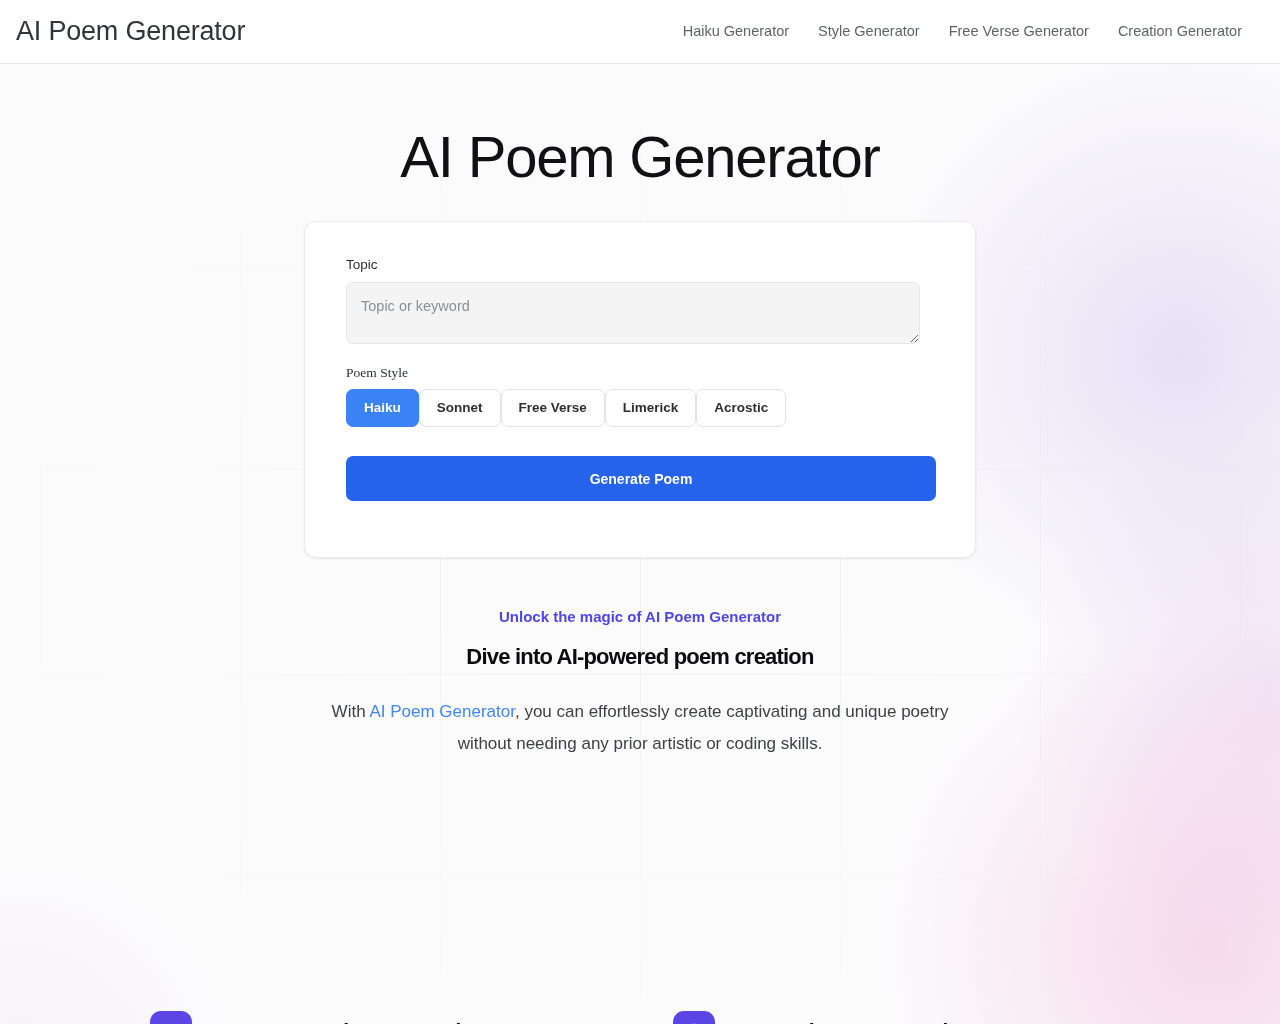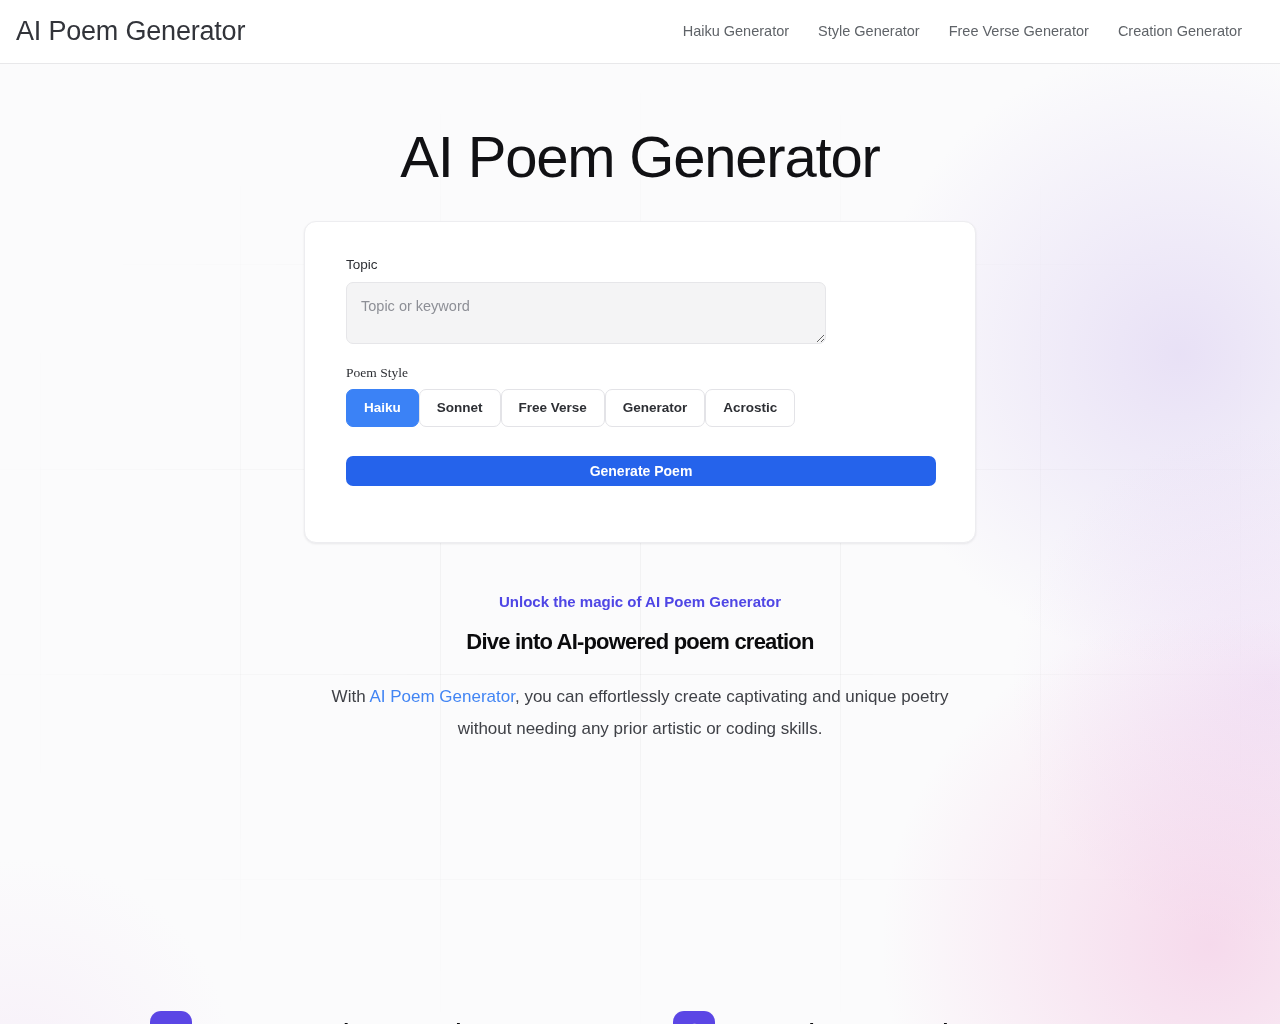--- a/index.html
+++ b/index.html
@@ -128,21 +128,21 @@
 
   .field-label {
     font-size: 13.5px;
     color: #2d2f34;
     line-height: 1;
     margin-bottom: 10px;
   }
 
   .topic-input {
     display: block;
-    width: 480px;
+    width: 574px;
     height: 62px;
     background: #f4f4f5;
     border: 1px solid #e6e6e9;
     border-radius: 7px;
     padding: 13px 14px;
     font-family: "Liberation Sans", sans-serif;
     font-size: 14.5px;
     color: #18181b;
     resize: vertical;
     outline: none;
@@ -174,21 +174,21 @@
 
   .style-chip.is-selected {
     background: #3b82f6;
     border-color: #3b82f6;
     color: #ffffff;
   }
 
   .generate-button {
     display: block;
     width: 590px;
-    height: 30px;
+    height: 45px;
     margin-top: 29px;
     background: #2563eb;
     border: none;
     border-radius: 7px;
     color: #ffffff;
     font-family: "Liberation Sans", sans-serif;
     font-size: 14px;
     font-weight: 700;
     cursor: pointer;
     line-height: 1;
@@ -322,21 +322,21 @@
 
       <div class="field-label">Topic</div>
       <textarea class="topic-input" placeholder="Topic or keyword" style=""></textarea>
 
       <div class="field-label style-label">Poem Style</div>
 
       <div class="style-options">
         <button class="style-chip is-selected">Haiku</button>
         <button class="style-chip">Sonnet</button>
         <button class="style-chip">Free Verse</button>
-        <button class="style-chip">Generator</button>
+        <button class="style-chip">Limerick</button>
         <button class="style-chip">Acrostic</button>
       </div>
 
       <button class="generate-button">Generate Poem</button>
 
     </section>
 
 
     <section class="marketing">
       <div class="eyebrow">Unlock the magic of AI Poem Generator</div>

